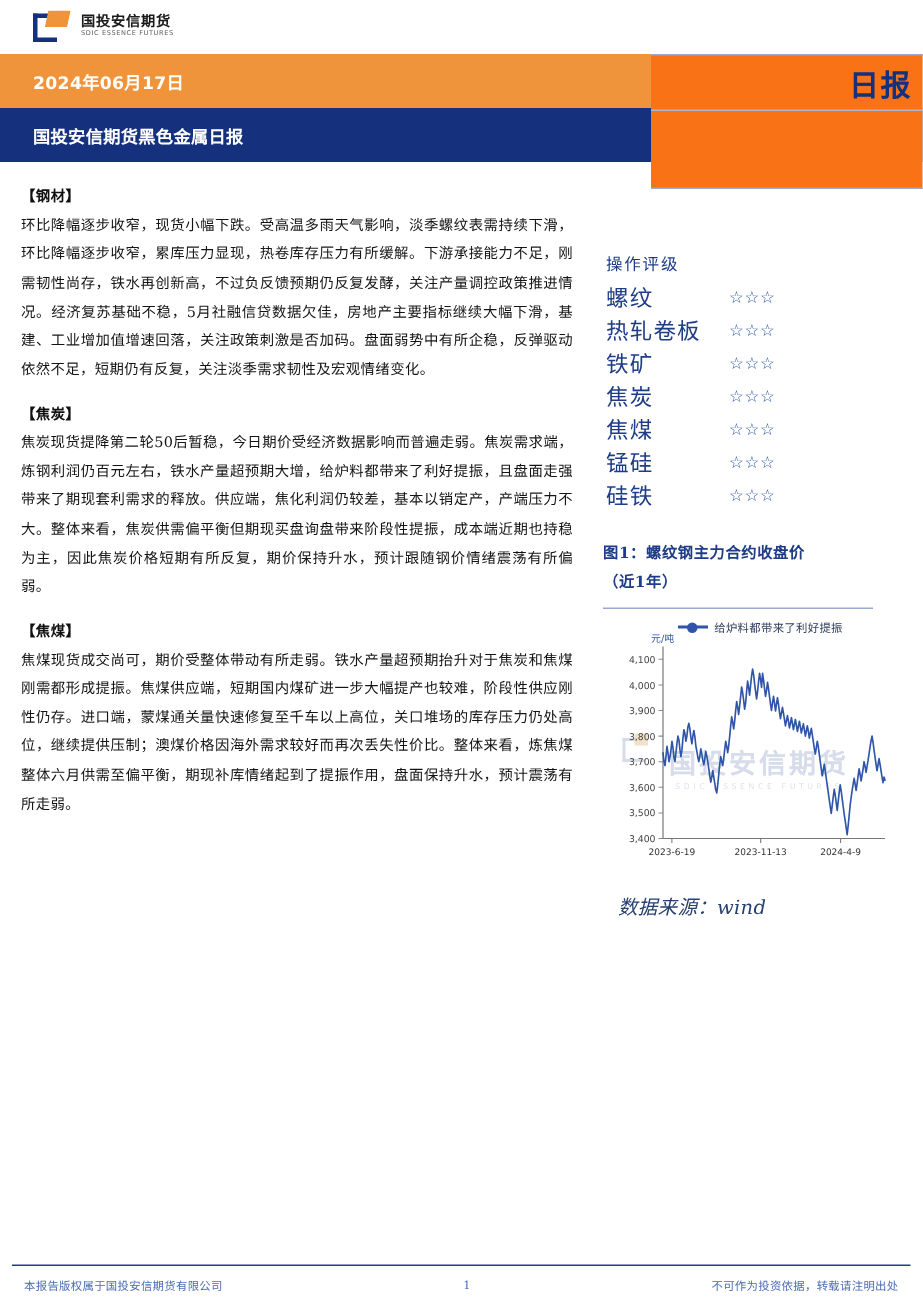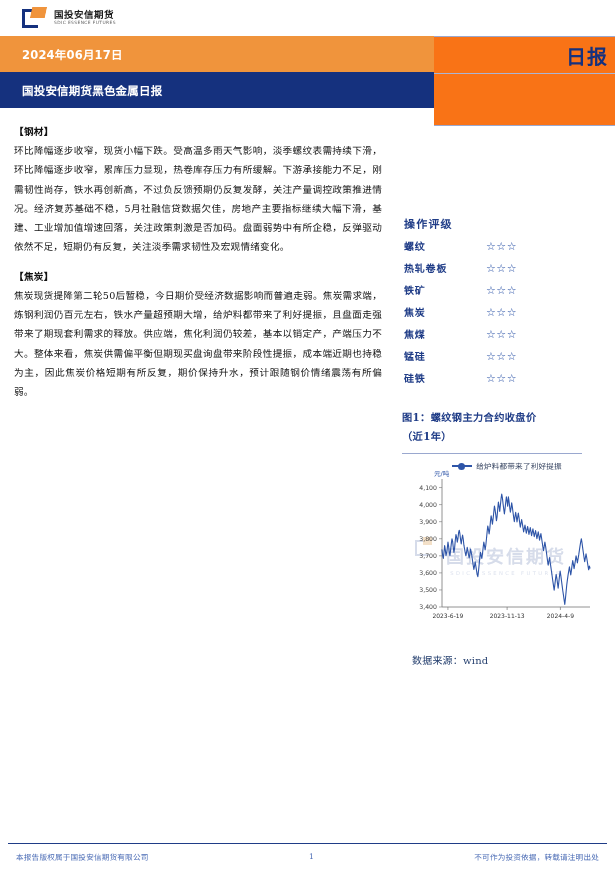--- a/index.html
+++ b/index.html
@@ -174,37 +174,36 @@
     font-family: "DejaVu Serif", "Liberation Serif", serif;
   }
 
   
   .ratings {
     width: 186px;
     margin-left: 12px;
   }
   .rating-head {
     font-size: 11px;
-    font-weight: bold;
+    font-weight: normal;
     color: #1F3C87;
     letter-spacing: 1.2px;
     line-height: 22px;
     font-family: "DejaVu Serif", "Liberation Serif", serif;
-    margin-top: 48px;
   }
   .rating-row {
     display: flex;
     align-items: center;
     line-height: 22px;
     height: 22px;
   }
   .rating-name {
     width: 82px;
-    font-size: 10px;
-    font-weight: bold;
+    font-size: 15px;
+    font-weight: normal;
     color: #1F3C87;
     letter-spacing: 0.8px;
     font-family: "DejaVu Serif", "Liberation Serif", serif;
   }
   .rating-stars {
     font-size: 11px;
     color: #2E55A8;
     letter-spacing: 0.5px;
     font-family: "DejaVu Sans", sans-serif;
   }
@@ -296,23 +295,24 @@
     position: absolute;
     left: 32px; top: 13px;
     font-size: 6.6px;
     color: #2E55A8;
     line-height: 7px;
     z-index: 2;
     text-align: right;
   }
   .chart-svg { position: relative; z-index: 2; display: block; }
   .src-note {
-    font-size: 10px;
+    font-size: 13px;
     color: #26406f;
-    margin-top: 16px;
+    font-style: italic;
+    margin-top: 6px;
     margin-left: 10px;
     font-family: "DejaVu Serif", "Liberation Serif", serif;
     letter-spacing: 0.2px;
   }
 
   
   .footer-rule {
     position: absolute;
     left: 8px; bottom: 26px;
     width: 599px; height: 1.5px;
@@ -372,20 +372,24 @@
       </div>
 
       <div class="sec">
       </div>
 
       <div class="sec">
         <div class="sec-title">【焦炭】</div>
         <div class="sec-body">焦炭现货提降第二轮50后暂稳，今日期价受经济数据影响而普遍走弱。焦炭需求端，炼钢利润仍百元左右，铁水产量超预期大增，给炉料都带来了利好提振，且盘面走强带来了期现套利需求的释放。供应端，焦化利润仍较差，基本以销定产，产端压力不大。整体来看，焦炭供需偏平衡但期现买盘询盘带来阶段性提振，成本端近期也持稳为主，因此焦炭价格短期有所反复，期价保持升水，预计跟随钢价情绪震荡有所偏弱。</div>
       </div>
 
+      <div class="sec">
+        <div class="sec-title">【焦煤】</div>
+        <div class="sec-body">焦煤现货成交尚可，期价受整体带动有所走弱。铁水产量超预期抬升对于焦炭和焦煤刚需都形成提振。焦煤供应端，短期国内煤矿进一步大幅提产也较难，阶段性供应刚性仍存。进口端，蒙煤通关量快速修复至千车以上高位，关口堆场的库存压力仍处高位，继续提供压制；澳煤价格因海外需求较好而再次丢失性价比。整体来看，炼焦煤整体六月供需至偏平衡，期现补库情绪起到了提振作用，盘面保持升水，预计震荡有所走弱。</div>
+      </div>
 
     </div>
 
     <div class="col-right">
 
       <div class="ratings">
         <div class="rating-head">操作评级</div>
 
         <div class="rating-row">
           <span class="rating-name">螺纹</span>

